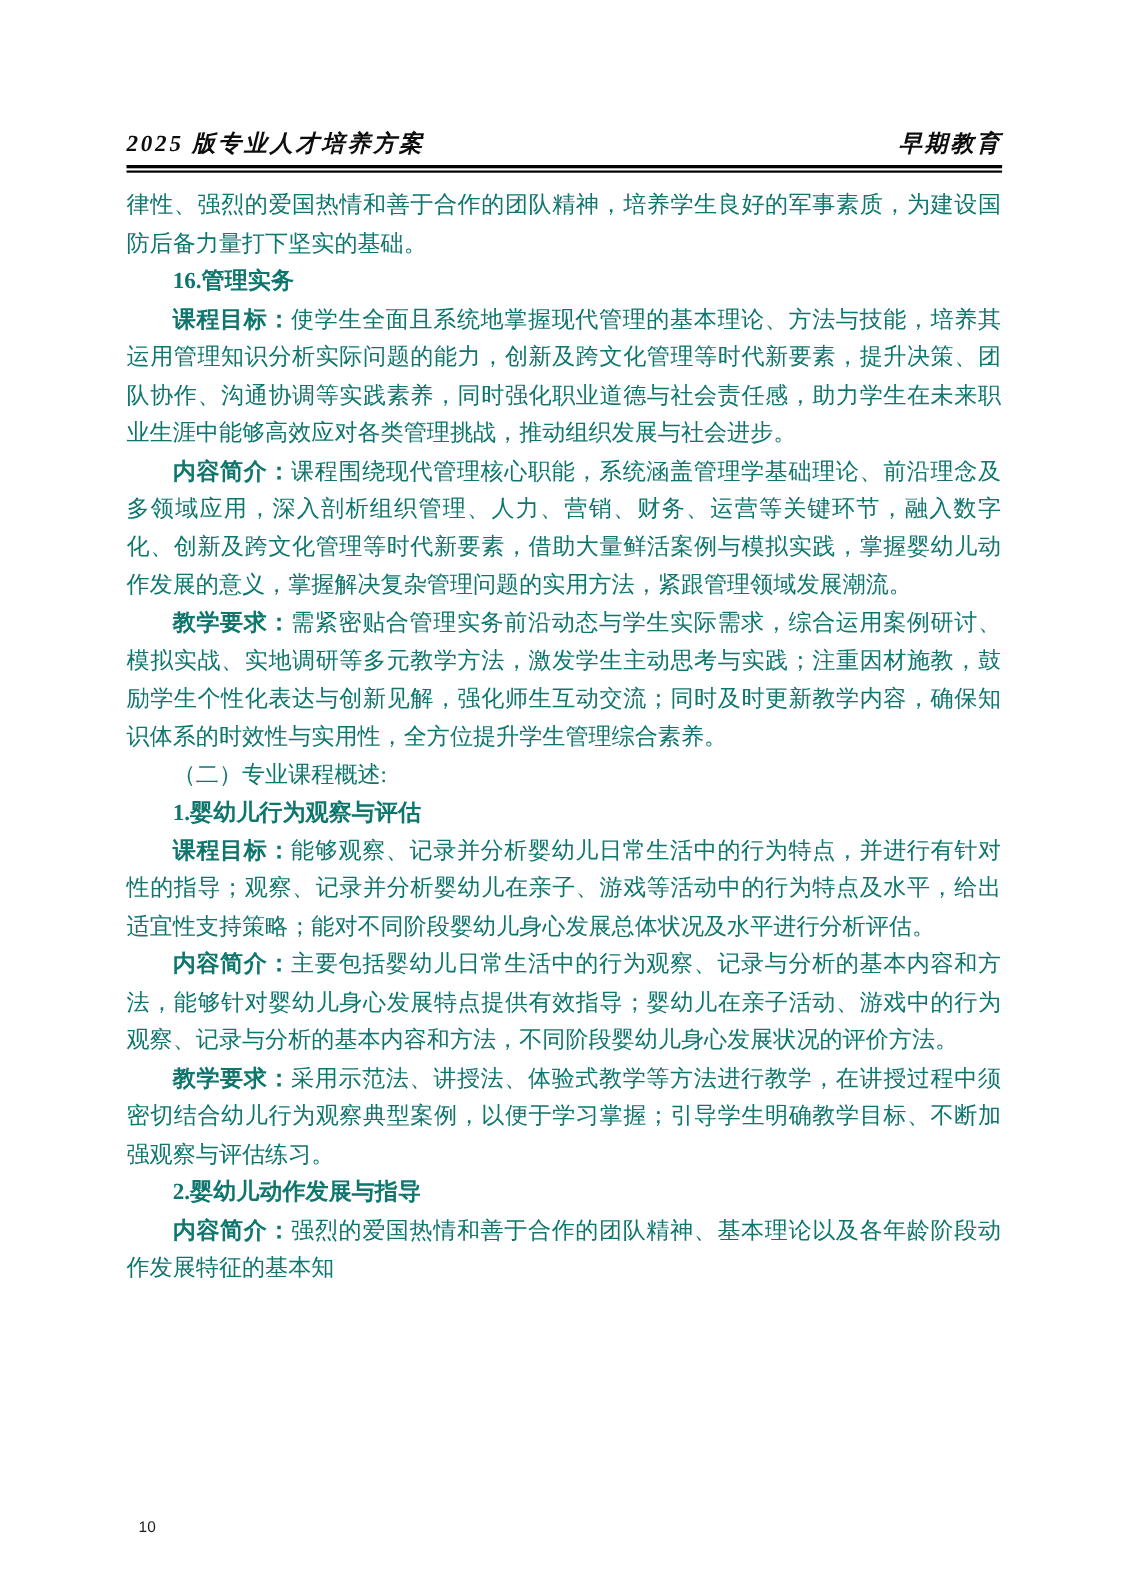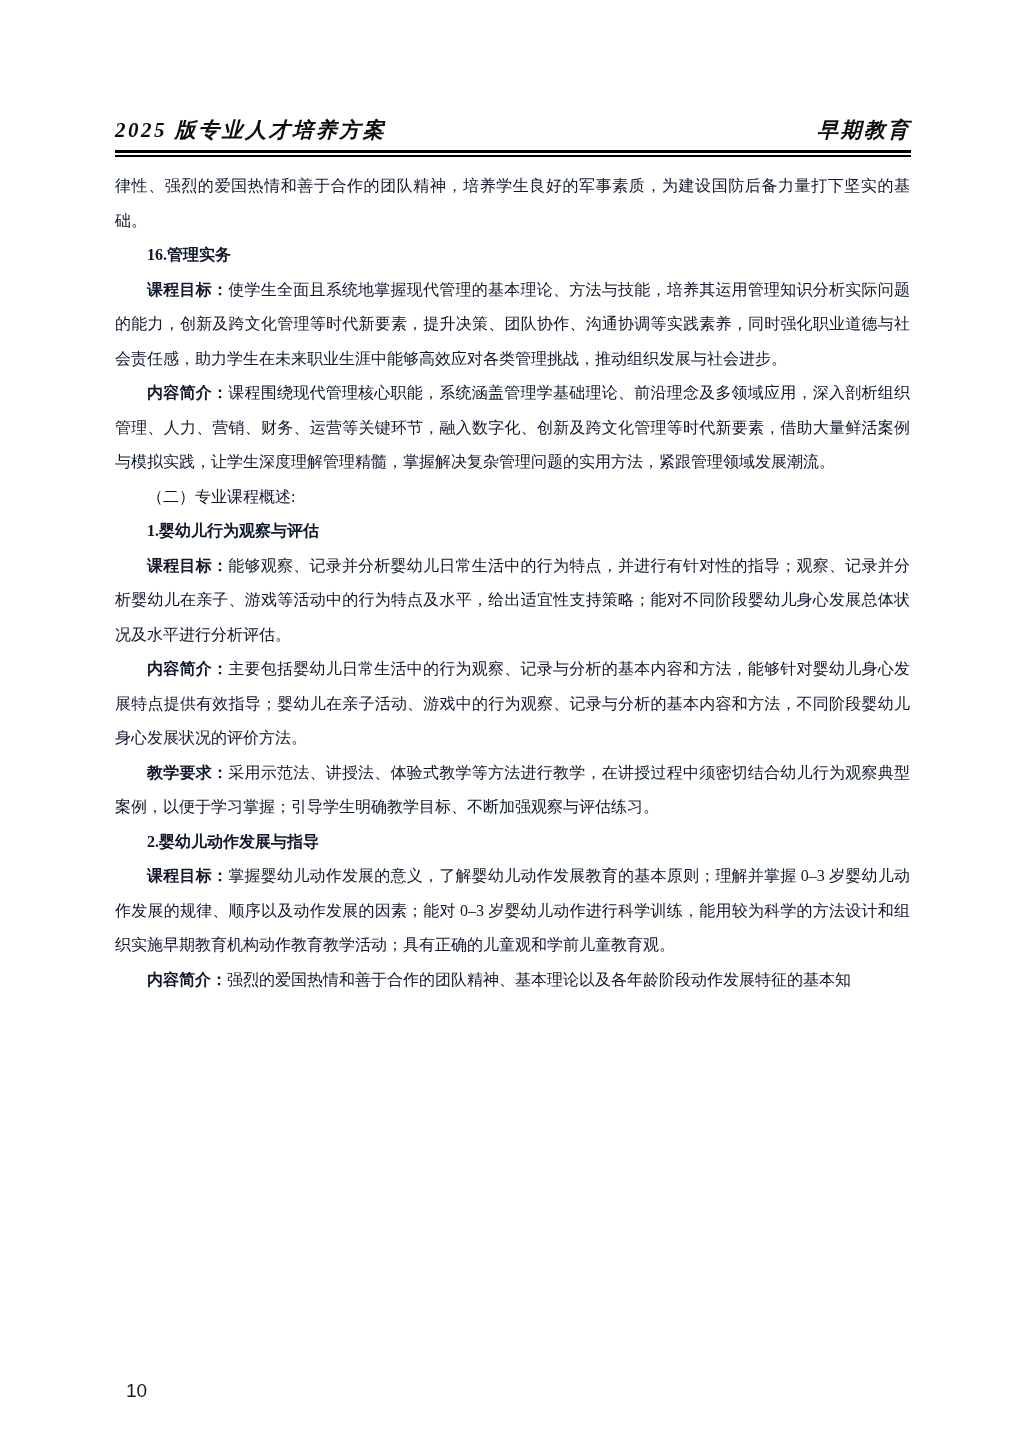--- a/index.html
+++ b/index.html
@@ -32,36 +32,36 @@
   .header-rule { margin-top: 6px; }
   .rule-top    { height: 3px; background: #000; }
   .rule-gap    { height: 2px; background: transparent; }
   .rule-bottom { height: 2px; background: #000; }
   
   .doc-body {
     position: absolute;
     left: 115px;
     top: 169px;
     width: 795px;
-    font-size: 16px;
+    font-size: 21px;
     line-height: 34.5px;
     text-align: justify;
     text-justify: inter-ideograph;
-    color: #0f172a;
+    color: #0f766e;
   }
   .doc-body p { margin: 0; padding: 0; }
   .indent  { text-indent: 2em; }
   .heading { font-weight: bold; }
   .label   { font-weight: bold; }
   
   .page-number {
     position: absolute;
     left: 126px;
     top: 1380px;
-    font-size: 19px;
+    font-size: 14px;
     font-family: "Liberation Sans", sans-serif;
     color: #1c1c1c;
   }
 </style>
 </head>
 <body>
 
 <div class="page">
 
   <header class="page-header">
@@ -78,36 +78,36 @@
 
   <main class="doc-body">
     <p class="para"><span>律性、强烈的爱国热情和善于合作的团队精神，培养学生良好的军事素质，为建设国防后备力量打下坚实的基础。</span></p>
 
 
 
     <p class="para indent heading"><span>16.管理实务</span></p>
 
     <p class="para indent"><span class="label">课程目标：</span><span>使学生全面且系统地掌握现代管理的基本理论、方法与技能，培养其运用管理知识分析实际问题的能力，创新及跨文化管理等时代新要素，提升决策、团队协作、沟通协调等实践素养，同时强化职业道德与社会责任感，助力学生在未来职业生涯中能够高效应对各类管理挑战，推动组织发展与社会进步。</span></p>
 
-    <p class="para indent"><span class="label">内容简介：</span><span>课程围绕现代管理核心职能，系统涵盖管理学基础理论、前沿理念及多领域应用，深入剖析组织管理、人力、营销、财务、运营等关键环节，融入数字化、创新及跨文化管理等时代新要素，借助大量鲜活案例与模拟实践，让学生深度理解管理精髓，掌握解决复杂管理问题的实用方法，紧跟管理领域发展潮流。</span></p>
+    <p class="para indent"><span class="label">内容简介：</span><span>课程围绕现代管理核心职能，系统涵盖管理学基础理论、前沿理念及多领域应用，深入剖析组织管理、人力、营销、财务、运营等关键环节，融入数字化、创新及跨文化管理等时代新要素，借助大量鲜活案例与模拟实践，掌握婴幼儿动作发展的意义，掌握解决复杂管理问题的实用方法，紧跟管理领域发展潮流。</span></p>
 
+    <p class="para indent"><span class="label">教学要求：</span><span>需紧密贴合管理实务前沿动态与学生实际需求，综合运用案例研讨、模拟实战、实地调研等多元教学方法，激发学生主动思考与实践；注重因材施教，鼓励学生个性化表达与创新见解，强化师生互动交流；同时及时更新教学内容，确保知识体系的时效性与实用性，全方位提升学生管理综合素养。</span></p>
 
     <p class="para indent"><span>（二）专业课程概述:</span></p>
 
     <p class="para indent heading"><span>1.婴幼儿行为观察与评估</span></p>
 
     <p class="para indent"><span class="label">课程目标：</span><span>能够观察、记录并分析婴幼儿日常生活中的行为特点，并进行有针对性的指导；观察、记录并分析婴幼儿在亲子、游戏等活动中的行为特点及水平，给出适宜性支持策略；能对不同阶段婴幼儿身心发展总体状况及水平进行分析评估。</span></p>
 
     <p class="para indent"><span class="label">内容简介：</span><span>主要包括婴幼儿日常生活中的行为观察、记录与分析的基本内容和方法，能够针对婴幼儿身心发展特点提供有效指导；婴幼儿在亲子活动、游戏中的行为观察、记录与分析的基本内容和方法，不同阶段婴幼儿身心发展状况的评价方法。</span></p>
 
     <p class="para indent"><span class="label">教学要求：</span><span>采用示范法、讲授法、体验式教学等方法进行教学，在讲授过程中须密切结合幼儿行为观察典型案例，以便于学习掌握；引导学生明确教学目标、不断加强观察与评估练习。</span></p>
 
     <p class="para indent heading"><span>2.婴幼儿动作发展与指导</span></p>
 
-    <p class="para indent"><span class="label">课程目标：</span><span>掌握婴幼儿动作发展的意义，了解婴幼儿动作发展教育的基本原则；理解并掌握 0–3 岁婴幼儿动作发展的规律、顺序以及动作发展的因素；能对 0–3 岁婴幼儿动作进行科学训练，能用较为科学的方法设计和组织实施早期教育机构动作教育教学活动；具有正确的儿童观和学前儿童教育观。</span></p>
 
     <p class="para indent"><span class="label">内容简介：</span><span>强烈的爱国热情和善于合作的团队精神、基本理论以及各年龄阶段动作发展特征的基本知</span></p>
   </main>
 
   <footer>
     <span class="page-number">10</span>
   </footer>
 
 </div>
 

